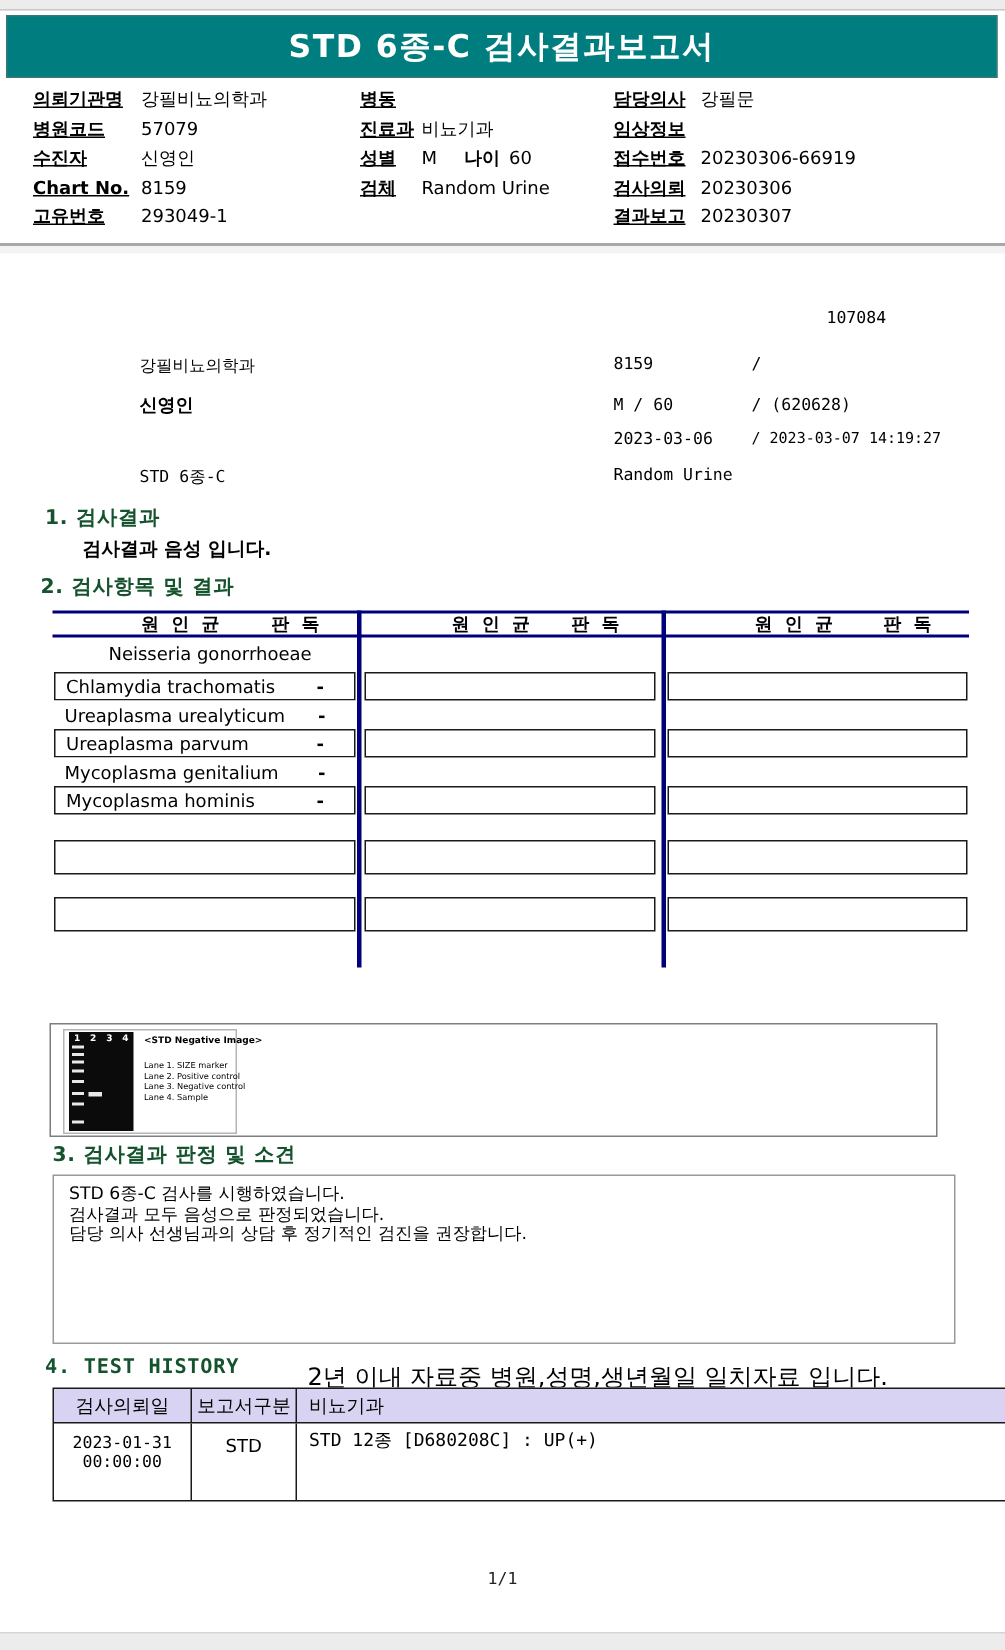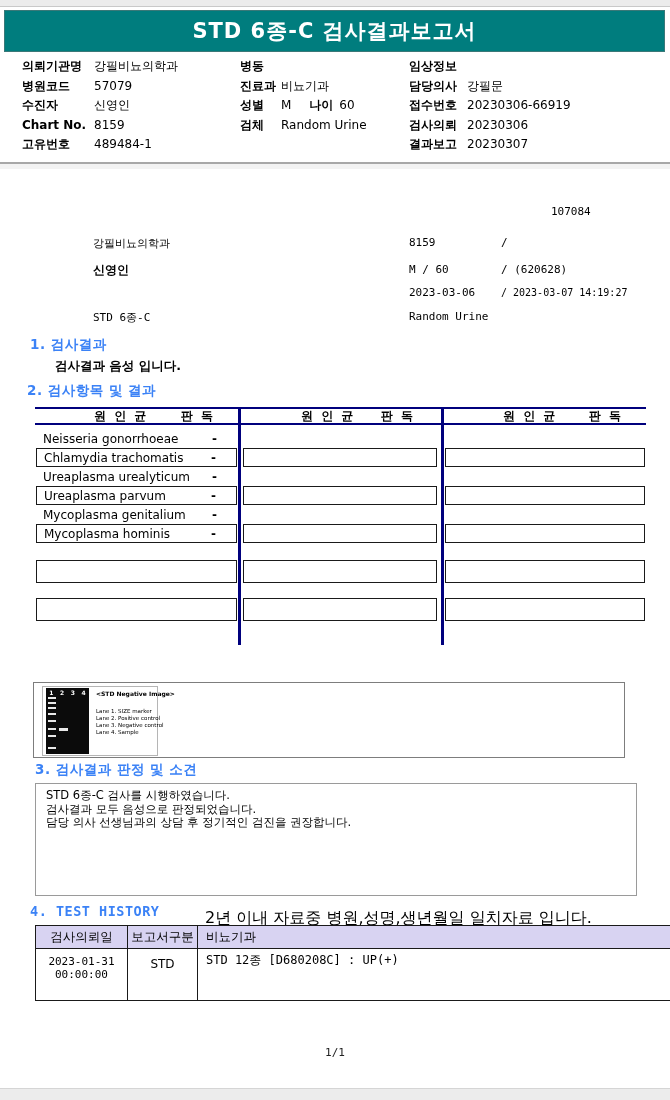--- a/index.html
+++ b/index.html
@@ -12,36 +12,36 @@
   .strip-bottom { left:0; top:1088px; width:670px; height:12px; background:#ececec; border-top:1px solid #d5d5d5; }
 
   
   .title-bar { left:4px; top:10px; width:661px; height:42px; background:#007d7e; border:1px solid #3a7878;
                display:flex; align-items:center; justify-content:center; }
   .title-bar span { color:#ffffff; font-weight:bold; font-size:21px; letter-spacing:1px; }
 
   
   .info-col { top:57px; font-size:12px; line-height:19.5px; color:#000; }
   .info-row { display:flex; height:19.5px; white-space:nowrap; }
-  .info-label { font-weight:bold; flex:0 0 auto; }
+  .info-label { font-weight:bold; flex:0 0 auto;text-decoration:underline; }
   .c1 { left:22px; } .c1 .info-label { width:72px; }
   .c2 { left:240px; } .c2 .info-label { width:41px; }
   .c3 { left:409px; } .c3 .info-label { width:58px; }
   .info-label2 { font-weight:bold; margin-left:18px; margin-right:6px; }
 
   .divider1 { left:0; top:162px; width:670px; height:2px; background:#a8a8a8; }
   .divider1b { left:0; top:164px; width:670px; height:5px; background:#f3f3f3; }
 
   
   .sum { font-family:"DejaVu Sans Mono","Liberation Mono",monospace; font-size:11px; color:#000; white-space:nowrap; }
   .sum.bold { font-weight:bold; font-size:12px; }
   .sum.small { font-size:10px; }
 
   
-  .sec-head { font-weight:bold; font-size:13.5px; color:#3b82f6; white-space:nowrap; letter-spacing:0.5px; }
+  .sec-head { font-weight:bold; font-size:13.5px; color:#14532d; white-space:nowrap; letter-spacing:0.5px; }
   .sec-sub  { font-weight:bold; font-size:12.5px; color:#000; white-space:nowrap; }
   .mono-head { font-family:"DejaVu Sans Mono","Liberation Mono",monospace; }
 
   
   .s2 { left:35px; top:407px; width:611px; height:238px; }
   .s2 .hline { position:absolute; left:0; width:611px; height:2px; background:#00007d; }
   .s2 .vline { position:absolute; top:0; width:3px; height:238px; background:#00007d; }
   .s2-header { position:absolute; top:2px; height:15px; display:flex; font-size:12px; font-weight:bold;
                align-items:center; justify-content:space-between; }
   .g-left  { left:1px;  width:201px; }
@@ -112,21 +112,21 @@
     <div class="info-row">
         <span class="info-label">수진자</span>
         <span>신영인</span>
       </div>
     <div class="info-row">
         <span class="info-label">Chart No.</span>
         <span>8159</span>
       </div>
     <div class="info-row">
         <span class="info-label">고유번호</span>
-        <span>489484-1</span>
+        <span>293049-1</span>
       </div>
   </div>
 
   <div class="abs info-col c2">
     <div class="info-row">
         <span class="info-label">병동</span>
         <span></span>
       </div>
     <div class="info-row">
         <span class="info-label">진료과</span>
@@ -139,26 +139,26 @@
       <span>60</span>
     </div>
     <div class="info-row">
         <span class="info-label">검체</span>
         <span>Random Urine</span>
       </div>
   </div>
 
   <div class="abs info-col c3">
     <div class="info-row">
+        <span class="info-label">담당의사</span>
+        <span>강필문</span>
+      </div>
+    <div class="info-row">
         <span class="info-label">임상정보</span>
         <span></span>
-      </div>
-    <div class="info-row">
-        <span class="info-label">담당의사</span>
-        <span>강필문</span>
       </div>
     <div class="info-row">
         <span class="info-label">접수번호</span>
         <span>20230306-66919</span>
       </div>
     <div class="info-row">
         <span class="info-label">검사의뢰</span>
         <span>20230306</span>
       </div>
     <div class="info-row">
@@ -199,21 +199,21 @@
     </div>
     <div class="s2-header g-mid">
       <span class="h-org">원 인 균</span>
       <span class="h-res">판 독</span>
     </div>
     <div class="s2-header g-right">
       <span class="h-org">원 인 균</span>
       <span class="h-res">판 독</span>
     </div>
 
-    <div class="org-row g-left" style="top:22px;">
+    <div class="org-row g-left" style="top:22px;flex-direction:column;">
       <span class="org-name">Neisseria gonorrhoeae</span>
       <span class="org-result">-</span>
     </div>
     <div class="org-row g-left boxed" style="top:41px;gap:16px;">
       <span class="org-name">Chlamydia trachomatis</span>
       <span class="org-result">-</span>
     </div>
     <div class="org-row g-left" style="top:60px;">
       <span class="org-name">Ureaplasma urealyticum</span>
       <span class="org-result">-</span>

